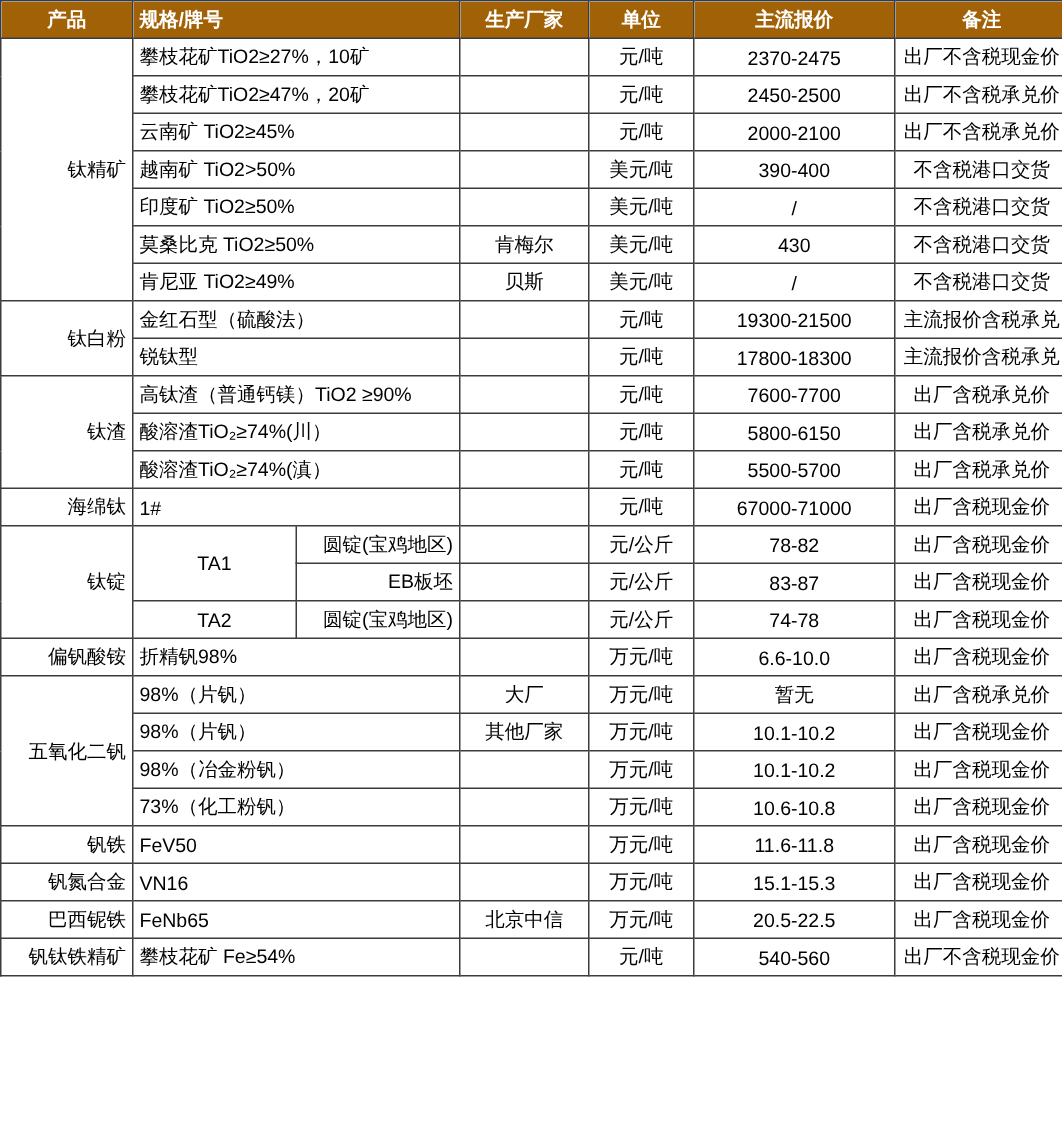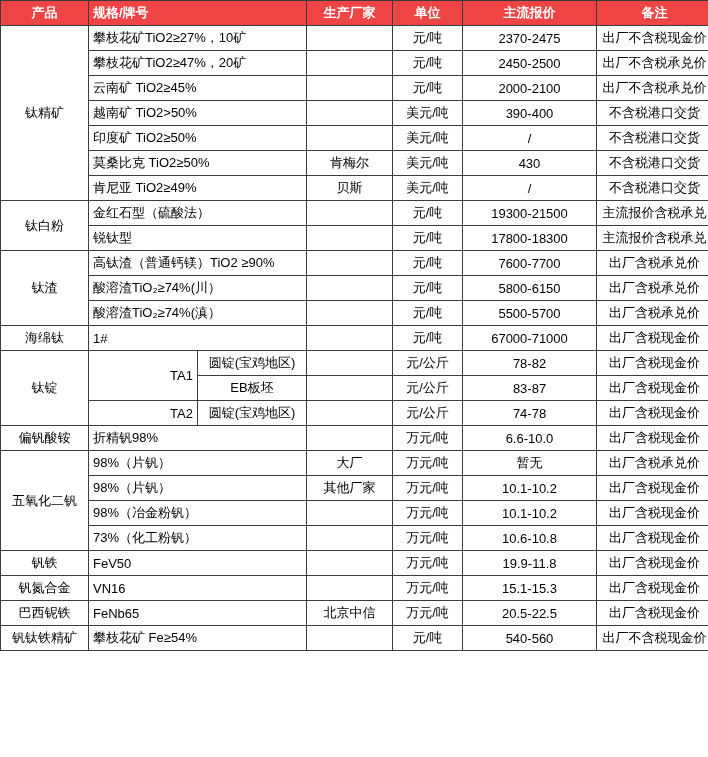--- a/index.html
+++ b/index.html
@@ -24,38 +24,38 @@
     border: 1px solid #3c3c3c;
     font-size: 13px;
     padding: 0 4px;
     height: 25px;
     box-sizing: border-box;
     vertical-align: middle;
     overflow: hidden;
     white-space: nowrap;
   }
   thead th {
-    background: #ef4444;
+    background: #a16207;
     color: #ffffff;
     font-weight: bold;
     text-align: center;
     font-size: 14px;
     height: 28px;
     border: 1px solid #1aa7e8;
   }
   .c-prod     { width: 88px; text-align: center; }
   .c-spec     { width: 218px; text-align: left; padding-left: 6px; margin-top: 16px; }
-  .c-spec-a   { width: 62px;  text-align: right; padding-left: 6px; }
-  .c-spec-b   { width: 156px; text-align: center; padding-left: 6px; margin-left: 19px; }
+  .c-spec-a   { width: 62px;  text-align: center; padding-left: 6px; }
+  .c-spec-b   { width: 156px; text-align: right; padding-left: 6px; margin-left: 19px; }
   .c-maker    { width: 86px;  text-align: center; }
   .c-unit     { width: 70px;  text-align: center; }
   .c-price    { width: 134px; text-align: center; }
   .c-note     { width: 116px; text-align: center; }
   .prodcell {
-    text-align: center;
+    text-align: right;
     font-weight: normal;
     margin-top: 45px;
   }
 </style>
 </head>
 <body>
 
 <table id="price-table">
   <thead>
     <tr>
@@ -222,21 +222,21 @@
         <td class="c-maker"></td>
         <td class="c-unit">万元/吨</td>
         <td class="c-price">10.6-10.8</td>
         <td class="c-note">出厂含税现金价</td>
       </tr>
       <tr>
         <td class="c-prod prodcell" rowspan="1">钒铁</td>
         <td class="c-spec" colspan="2">FeV50</td>
         <td class="c-maker"></td>
         <td class="c-unit">万元/吨</td>
-        <td class="c-price">19.9-11.8</td>
+        <td class="c-price">11.6-11.8</td>
         <td class="c-note">出厂含税现金价</td>
       </tr>
       <tr>
         <td class="c-prod prodcell" rowspan="1">钒氮合金</td>
         <td class="c-spec" colspan="2">VN16</td>
         <td class="c-maker"></td>
         <td class="c-unit">万元/吨</td>
         <td class="c-price">15.1-15.3</td>
         <td class="c-note">出厂含税现金价</td>
       </tr>

